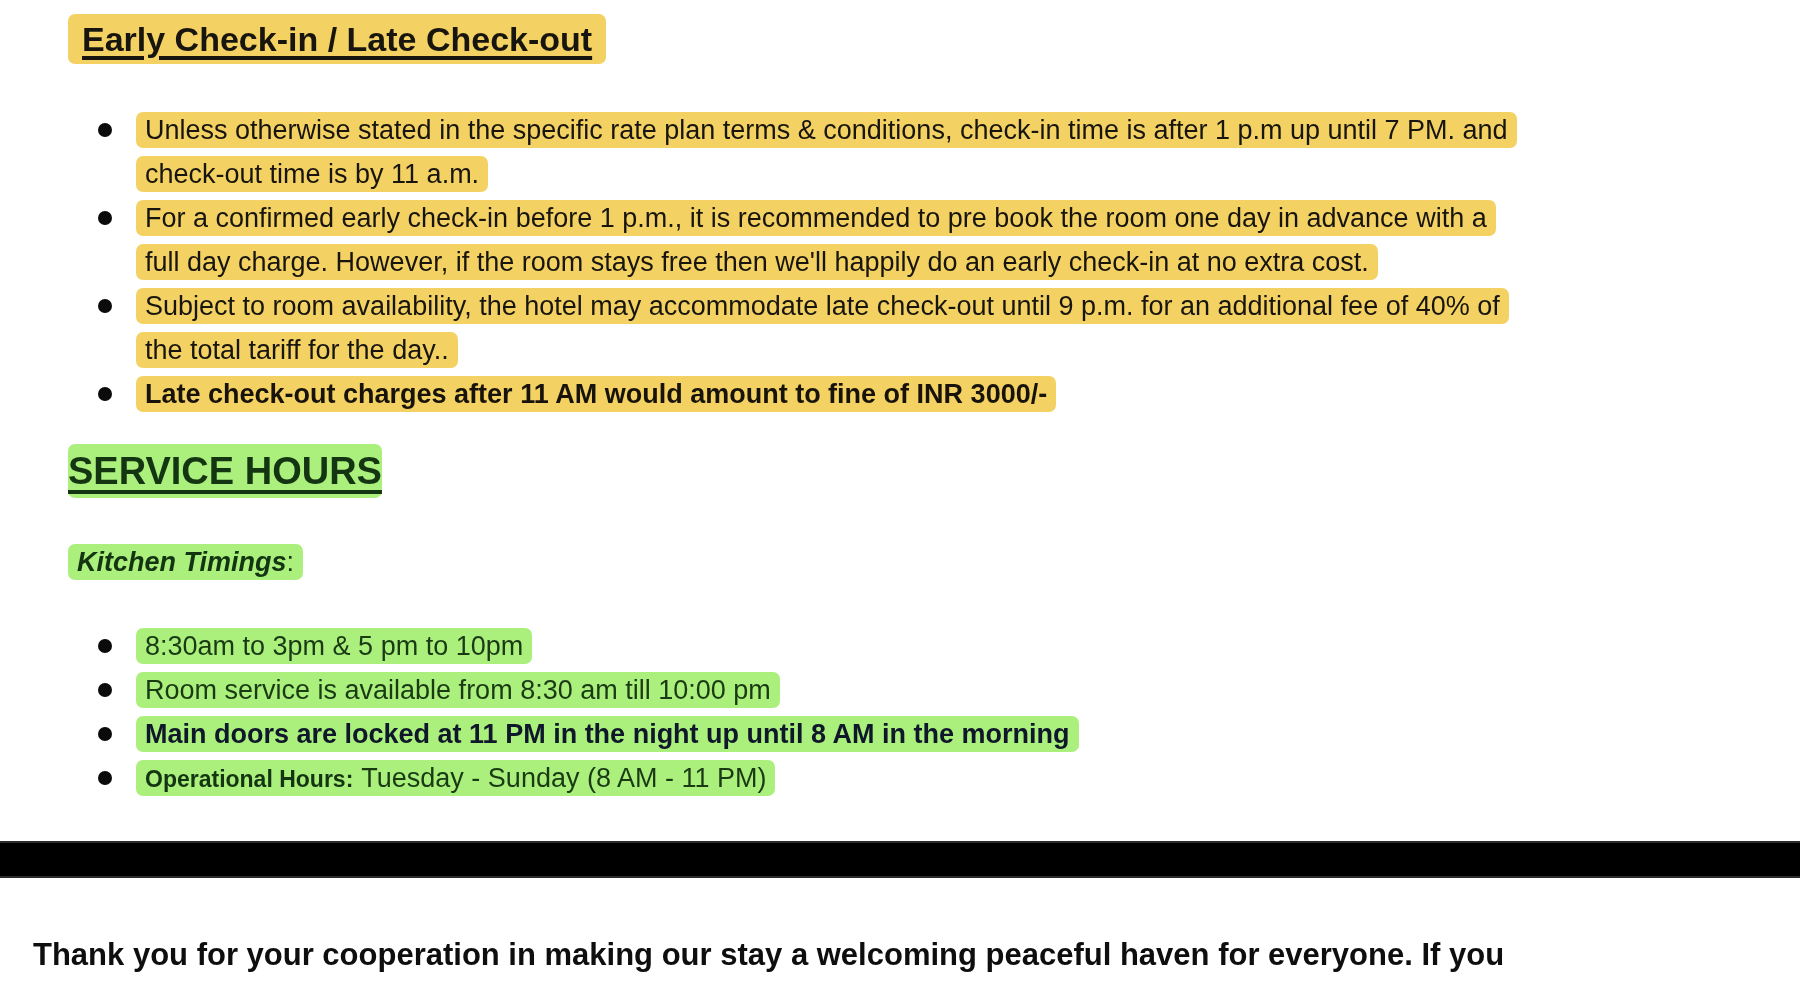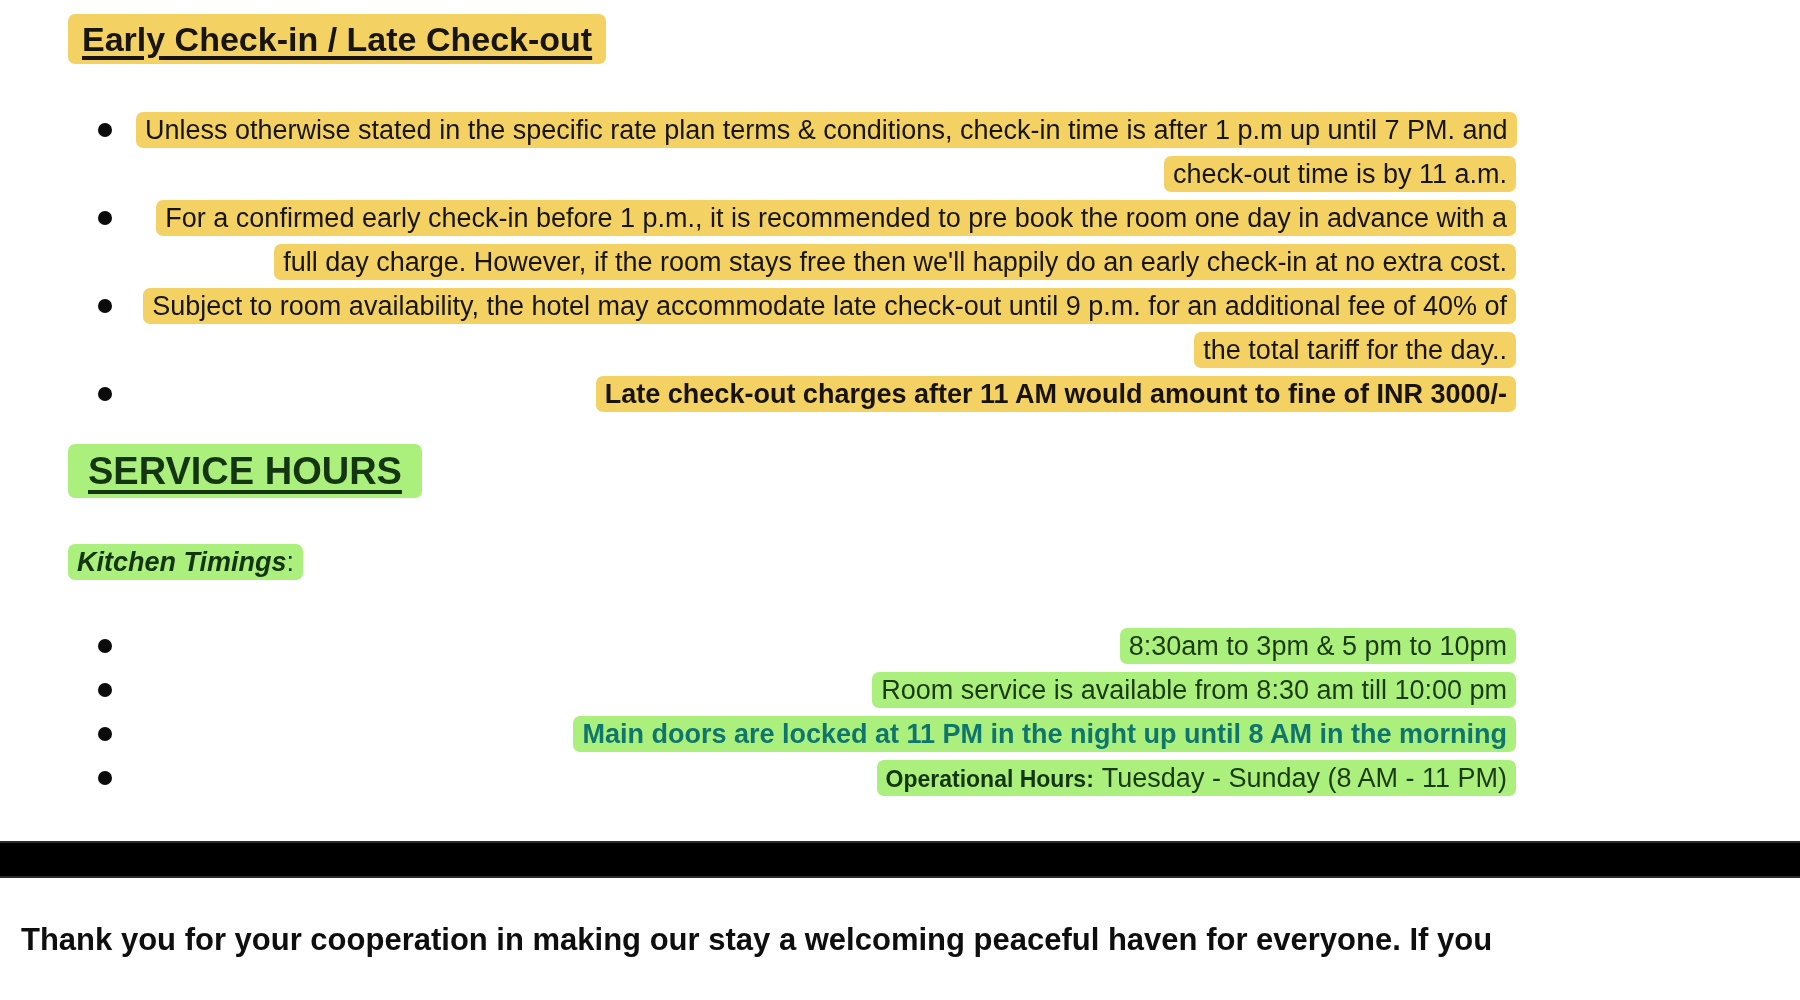--- a/index.html
+++ b/index.html
@@ -45,21 +45,21 @@
     font-size:38px;
     font-weight:bold;
     line-height:54px;
     margin-top:28px;
   }
   h2.service-title .hl{
     color:#143511;
     text-decoration:underline;
     text-decoration-thickness:4px;
     text-underline-offset:6px;
-    padding:6px 20px;
+    padding:6px 0;
   }
 
   
   .kitchen-line{
     margin-top:44px;
     font-size:27px;
     line-height:40px;
   }
   .kitchen-line .kitchen-bold{font-weight:bold;color:#143511;font-style:italic;}
   .kitchen-line .kitchen-colon{font-weight:normal;color:#143511;}
@@ -67,37 +67,36 @@
   
   ul.bullets{
     list-style:none;
     width:1448px;
   }
   ul.bullets li{
     position:relative;
     padding-left:68px;
     font-size:27px;
     line-height:44px;
-    text-align:right;
   }
   ul.bullets li::before{
     content:"";
     position:absolute;
     left:30px;
     top:15px;
     width:14px;
     height:14px;
     border-radius:50%;
     background:#0b0b0b;
   }
   ul.checkin-list{margin-top:45px;}
   ul.service-list{margin-top:42px;}
   li.bold-item{font-weight:bold;}
   li.bold-item .hl-yellow{color:#17130a;}
-  li.bold-item .hl-green{color:#0f766e;}
+  li.bold-item .hl-green{color:#0f172a;}
   li.operational-item{line-height:48px;}
   li.operational-item::before{top:17px;width:16px;height:16px;}
   .op-label{font-size:23px;font-weight:bold;color:#143511;margin-right:8px;}
   .op-value{font-size:27px;color:var(--green-text);}
 
   
   .divider-bar{
     margin-top:40px;
     width:1800px;
     height:37px;
@@ -109,21 +108,21 @@
   
   .footer-line{
     margin-top:26px;
     padding-left:17px; 
     font-size:31px;
     font-weight:bold;
     line-height:42px;
     color:var(--footer-text);
     width:1700px;
   }
-  .footer-wrap{padding-left:4px;}
+  .footer-wrap{padding-left:16px;margin-top:15px;}
 </style>
 </head>
 <body>
 
 <div class="content">
 
   <h1 class="checkin-title">
     <span class="hl hl-yellow">Early Check-in / Late Check-out</span>
   </h1>
 

